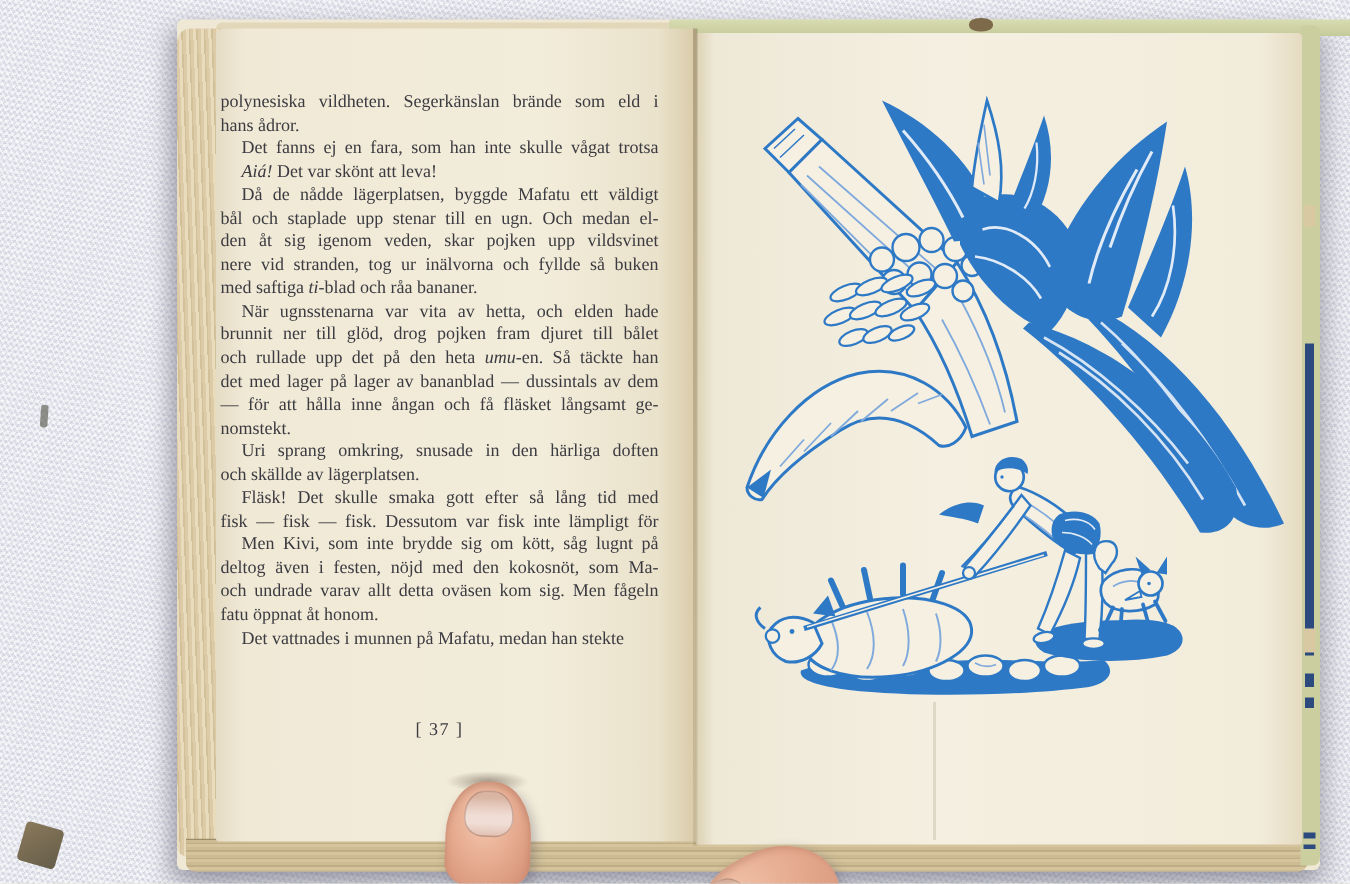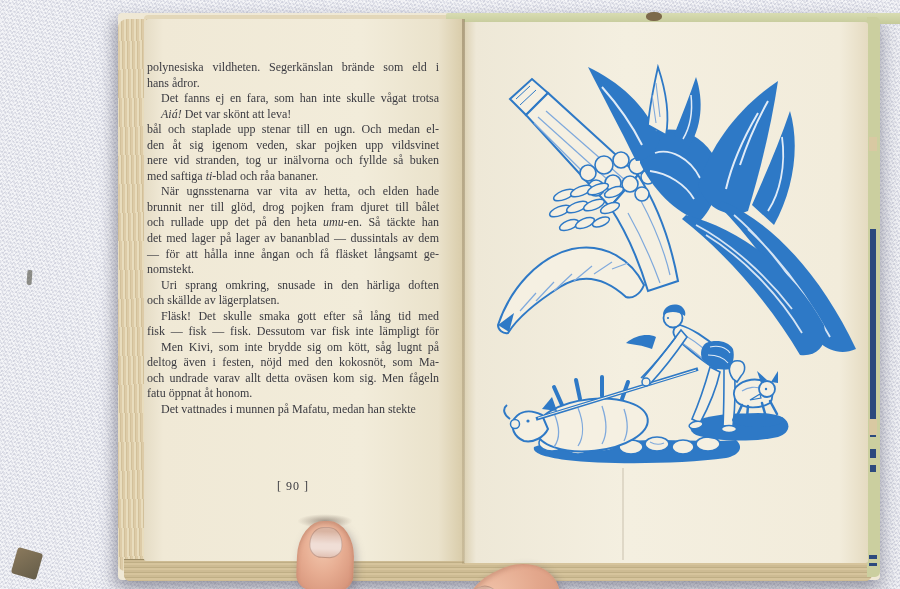--- a/index.html
+++ b/index.html
@@ -99,20 +99,21 @@
     <div class="abs dash3"></div>
     <div class="abs dash4"></div>
   </div>
 
   <div class="abs page-left">
     <div class="abs text-block">
         <div class="line"><span>polynesiska vildheten.  Segerkänslan brände som eld i</span></div>
         <div class="line last"><span>hans ådror.</span></div>
         <div class="line indent"><span>Det fanns ej en fara, som han inte skulle vågat trotsa</span></div>
         <div class="line indent last"><span class="it">Aiá!</span><span>  Det var skönt att leva!</span></div>
+        <div class="line indent"><span>Då de nådde lägerplatsen, byggde Mafatu ett väldigt</span></div>
         <div class="line"><span>bål och staplade upp stenar till en ugn.  Och medan el-</span></div>
         <div class="line"><span>den åt sig igenom veden, skar pojken upp vildsvinet</span></div>
         <div class="line"><span>nere vid stranden, tog ur inälvorna och fyllde så buken</span></div>
         <div class="line last"><span>med saftiga </span><span class="it">ti</span><span>-blad och råa bananer.</span></div>
         <div class="line indent"><span>När ugnsstenarna var vita av hetta, och elden hade</span></div>
         <div class="line"><span>brunnit ner till glöd, drog pojken fram djuret till bålet</span></div>
         <div class="line"><span>och rullade upp det på den heta </span><span class="it">umu</span><span>-en.  Så täckte han</span></div>
         <div class="line"><span>det med lager på lager av bananblad — dussintals av dem</span></div>
         <div class="line"><span>— för att hålla inne ångan och få fläsket långsamt ge-</span></div>
         <div class="line last"><span>nomstekt.</span></div>
@@ -120,21 +121,21 @@
         <div class="line last"><span>och skällde av lägerplatsen.</span></div>
         <div class="line indent"><span>Fläsk!  Det skulle smaka gott efter så lång tid med</span></div>
         <div class="line"><span>fisk — fisk — fisk.  Dessutom var fisk inte lämpligt för</span></div>
         <div class="line indent"><span>Men Kivi, som inte brydde sig om kött, såg lugnt på</span></div>
         <div class="line"><span>deltog även i festen, nöjd med den kokosnöt, som Ma-</span></div>
         <div class="line"><span>och undrade varav allt detta oväsen kom sig. Men fågeln</span></div>
         <div class="line last"><span>fatu öppnat åt honom.</span></div>
         <div class="line indent last"><span>Det vattnades i munnen på Mafatu, medan han stekte</span></div>
       </div>
     <div class="abs text-block" style="top:453px;">
-      <div class="pagenum">[ 90 ]</div>
+      <div class="pagenum">[ 37 ]</div>
     </div>
   </div>
 
   <div class="abs page-right"></div>
   <div class="abs gutter-line"></div>
   <div class="abs crease-right"></div>
   <div class="abs nick-top"></div>
 
   <svg class="abs" style="left:372px;top:40px;" width="372" height="415" viewBox="0 0 372 415">
     <g fill="none" stroke="none">

